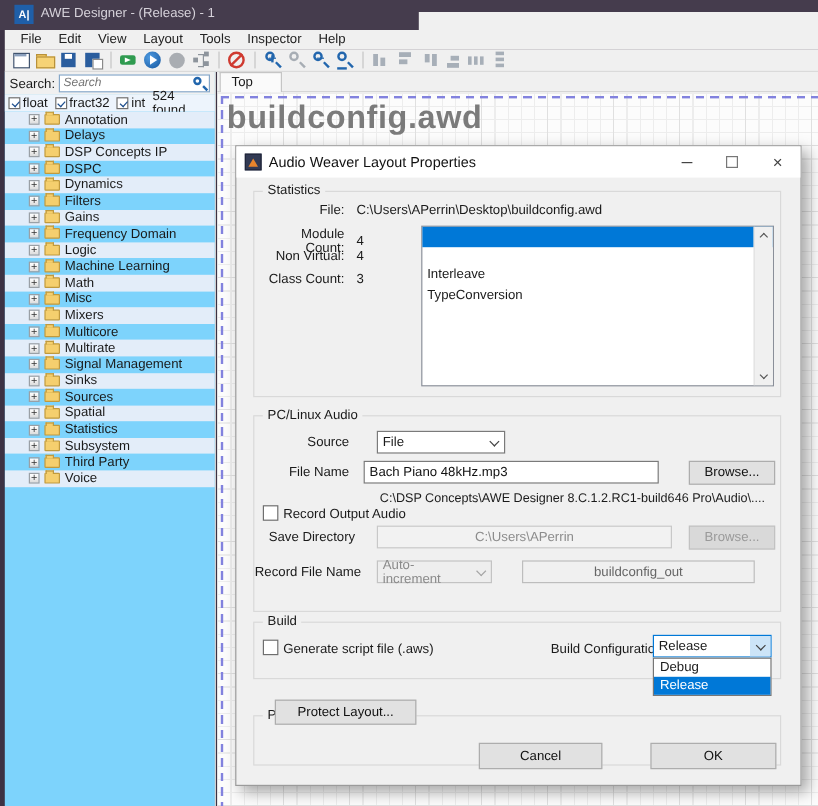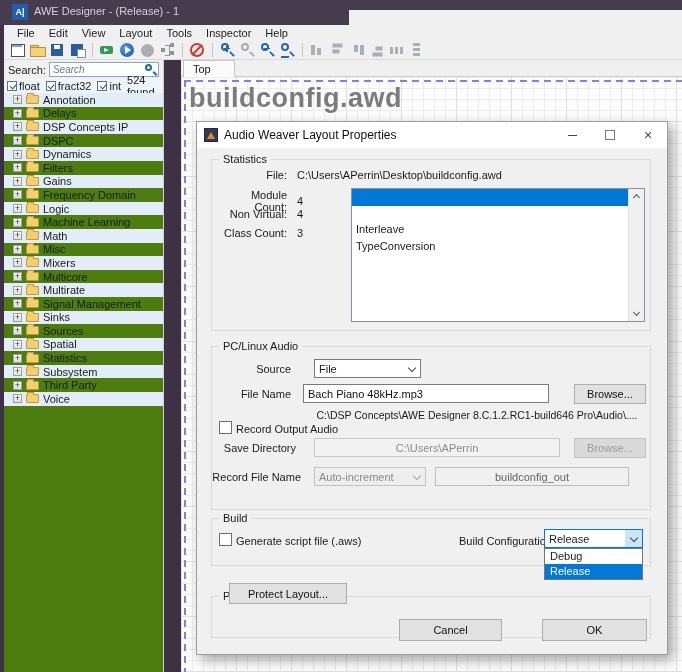--- a/index.html
+++ b/index.html
@@ -50,35 +50,35 @@
   
   .al::before { content:""; position:absolute; left:2px; top:3px; width:4px; height:10px; background:#a7afb8; }
   .al::after { content:""; position:absolute; left:8px; top:6px; width:4px; height:7px; background:#a7afb8; }
   .al.r90 { transform:rotate(90deg); }
   .al.dh::before { left:1px; top:5px; width:3px; height:7px; box-shadow:5px 0 0 #a7afb8, 10px 0 0 #a7afb8; }
   .al.dh::after { display:none; }
   .al.dv::before { left:4px; top:1px; width:7px; height:3px; box-shadow:0 5px 0 #a7afb8, 0 10px 0 #a7afb8; }
   .al.dv::after { display:none; }
 
   
-  .sidebar { position:absolute; left:4px; top:60px; width:160px; height:612px; background:#4d7c0f; border-right:1px solid #cfcfcf; }
+  .sidebar { position:absolute; left:4px; top:60px; width:176px; height:612px; background:#7dd3fc; border-right:1px solid #cfcfcf; }
   .searchrow { position:absolute; left:0; top:0; width:100%; height:19px; background:#f0f0f0; display:flex; align-items:center; padding-left:4px; }
   .searchlabel { margin-right:3px; }
   .searchbox { position:relative; flex:1; margin-right:4px; }
   .searchbox input { width:100%; height:15px; border:1px solid #86a7c8; font-size:10px; font-style:italic; padding:0 16px 0 3px; color:#333; font-family:"Liberation Sans",sans-serif; }
   .mag { position:absolute; right:2px; top:1px; width:13px; height:13px; }
   .mag i { position:absolute; left:1px; top:1px; width:7px; height:7px; border:2px solid #2266ad; border-radius:50%; }
   .mag::after { content:""; position:absolute; right:1px; bottom:0; width:2px; height:5px; background:#2266ad; transform:rotate(-45deg); }
   .filterrow { position:absolute; left:0; top:19px; width:100%; height:14px; display:flex; align-items:center; padding-left:3px; gap:2px; background:#edf4fc; }
   .cb { width:10px; height:10px; background:#fff; border:1px solid #6e6e6e; position:relative; flex:none; }
   .cb.checked::after { content:""; position:absolute; left:1.5px; top:2px; width:5px; height:2.5px; border-left:1.6px solid #20508f; border-bottom:1.6px solid #20508f; transform:rotate(-48deg); }
   .filterlabel { margin-right:4px; }
   .foundcount { margin-left:auto; margin-right:6px; }
   .tree { position:absolute; left:0; top:33px; width:100%; bottom:0; overflow:hidden; }
-  .trow { display:flex; align-items:center; height:13.6px; padding-left:9px; gap:4px; }
+  .trow { display:flex; align-items:center; height:13.6px; padding-left:20px; gap:4px; }
   .trow:nth-child(odd) { background:#e3edf9; }
   .exp { width:9px; height:9px; background:linear-gradient(#ffffff,#dcdcdc); border:1px solid #9aa0a6; position:relative; flex:none; }
   .exp::before { content:"+"; position:absolute; left:0; top:-2px; width:7px; text-align:center; font-size:9px; color:#333; line-height:11px; }
   .folder { width:13px; height:9px; background:#f5cf6e; border:1px solid #c09a3e; border-radius:1px; position:relative; flex:none; }
   .folder::before { content:""; position:absolute; left:0; top:-3px; width:5px; height:2px; background:#f5cf6e; border:1px solid #c09a3e; border-bottom:none; }
   .tlabel { white-space:nowrap; }
 
   
   .canvas { position:absolute; left:181px; top:60px; width:501px; height:612px; background:#f0f0f0; }
   .tabstrip { position:absolute; left:0; top:0; width:100%; height:17px; background:#f0f0f0; border-bottom:1px solid #cfcfcf; }
@@ -394,21 +394,21 @@
     <span class="rlabel" style="position:absolute;left:24px;top:266px;width:70px;">File Name</span>
     <input class="tinput" style="left: 106px; top: 262px; width: 246px;" type="text" value="Bach Piano 48kHz.mp3">
     <div class="btn" style="left:377px;top:262px;width:72px;height:20px;">Browse...</div>
     <div class="pathnote" style="left:110px;top:287px;width:340px;text-align:center;">C:\DSP Concepts\AWE Designer 8.C.1.2.RC1-build646 Pro\Audio\....</div>
     <span class="dcb" style="left:22px;top:299px;"></span>
     <span style="position:absolute;left:39px;top:301px;">Record Output Audio</span>
     <span class="rlabel" style="position:absolute;left:14px;top:320px;width:85px;">Save Directory</span>
     <div class="dfield" style="left:117px;top:316px;width:246px;">C:\Users\APerrin</div>
     <div class="btn disabled" style="left:377px;top:316px;width:72px;height:20px;">Browse...</div>
     <span class="rlabel" style="position:absolute;left:6px;top:349px;width:98px;">Record File Name</span>
-    <div class="combo disabled" style="left:117px;top:345px;width:112px;">
+    <div class="combo disabled" style="left:117px;top:345px;width:96px;">
       <span>Auto-increment</span>
       <span class="cchev"></span>
     </div>
     <div class="ofield" style="left:238px;top:345px;width:194px;">buildconfig_out</div>
 
     <div class="group" style="left:14px;top:396px;width:440px;height:48px;">
       <span class="legend">Build</span>
     </div>
     <span class="dcb" style="left:22px;top:411px;"></span>
     <span style="position:absolute;left:39px;top:413px;">Generate script file (.aws)</span>

